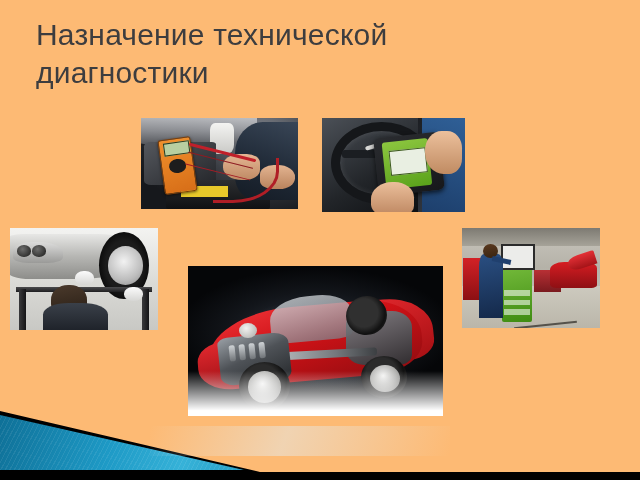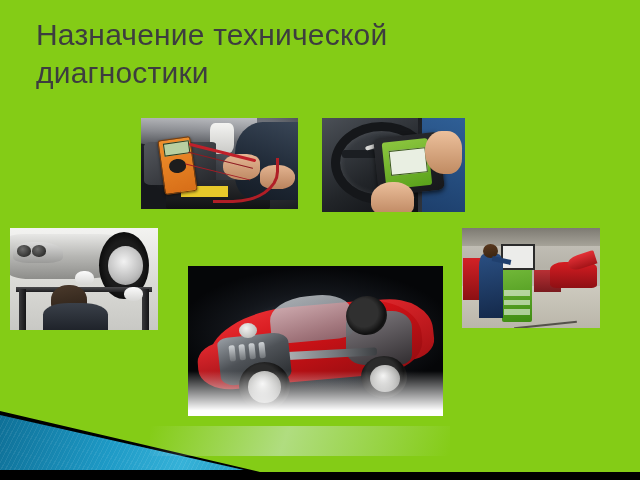--- a/index.html
+++ b/index.html
@@ -4,21 +4,21 @@
 <style>
   html, body {
     margin: 0;
     padding: 0;
     background: #ffffff;
   }
   #slide {
     position: relative;
     width: 640px;
     height: 480px;
-    background: #84cc16;
+    background: #fdba74;
     overflow: hidden;
     font-family: "Liberation Sans", "DejaVu Sans", sans-serif;
   }
 
   
   #slide-title {
     position: absolute;
     left: 36px;
     top: 16px;
     width: 540px;

